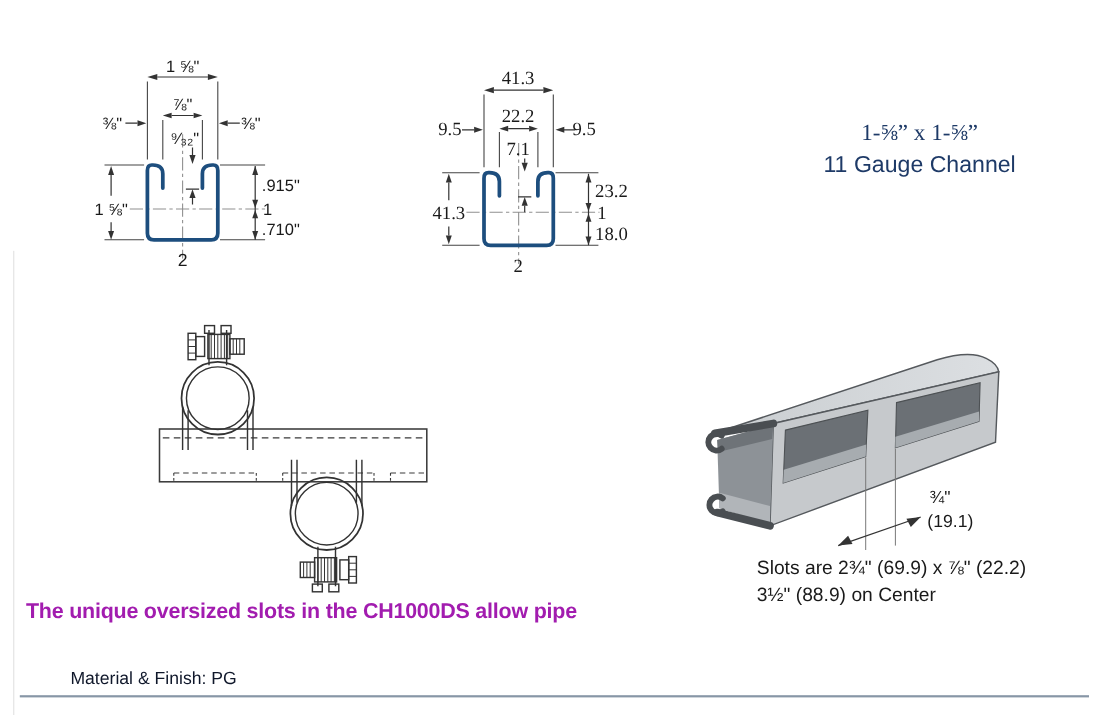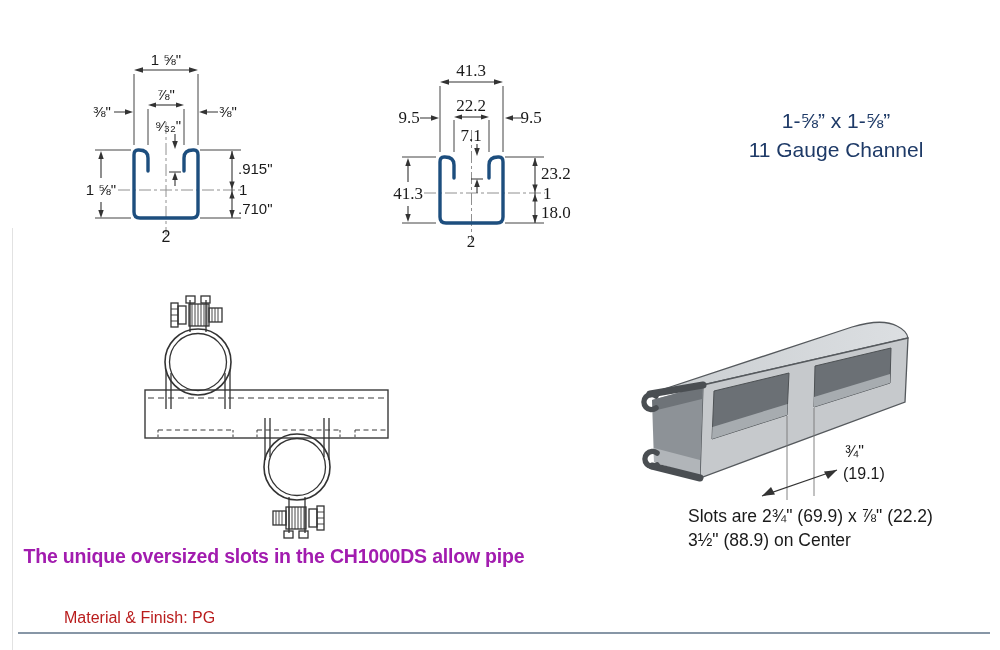--- a/index.html
+++ b/index.html
@@ -13,21 +13,21 @@
   .cline{stroke:#909090;stroke-width:1;fill:none;stroke-dasharray:12 3 3 3;}
   .tri{fill:#333;stroke:none;}
   .chan{stroke:#1d4e7e;stroke-width:3.4;fill:none;stroke-linecap:round;stroke-linejoin:round;}
   .clampln{stroke:#333;stroke-width:1.3;fill:none;}
   .hatch{stroke:#333;stroke-width:0.9;fill:none;}
   #product-block{left:690px;top:98px;width:292px;text-align:center;color:#1e3a67;}
   #product-model{font-size:42px;font-weight:bold;letter-spacing:-1px;line-height:40px;}
   #product-block .sub{font-size:21px;line-height:29px;font-weight:normal;}
   #statement{left:18px;top:543px;width:512px;text-align:center;color:#a21caf;
              font-size:19.5px;font-weight:bold;line-height:26px;letter-spacing:-0.2px;}
-  .footer-text{top:609px;color:#b91c1c;font-size:16px;}
+  .footer-text{top:609px;color:#0f172a;font-size:16px;}
   #footer-left{left:64px;}
   #footer-right{left:700px;width:258px;text-align:right;}
   #footer-line{left:18px;top:632px;width:972px;height:2px;background:#8796a6;}
   #page-edge{left:12px;top:228px;width:1px;height:422px;background:#e2e2e2;}
 </style>
 </head>
 <body>
 
 <div id="page">
 
@@ -109,21 +109,21 @@
     <text x="161" y="151" font-size="17" class="serif">1</text>
     <text x="159" y="170" font-size="17" class="serif">18.0</text>
     <path class="dimline" d="M26,118 V134 M26,158 V166"></path>
     <polygon class="tri" points="26,110 23.3,118 28.7,118"></polygon>
     <polygon class="tri" points="26,174 23.3,166 28.7,166"></polygon>
     <text x="26" y="151" font-size="17" text-anchor="middle" class="serif">41.3</text>
     <text x="89" y="199" font-size="17" text-anchor="middle" class="serif">2</text>
   </svg>
 
   <div class="abs" id="product-block">
-    <div class="sub" style="margin-top:8px;">1-⅝” x 1-⅝”</div>
+    <div class="sub" style="margin-top:8px;font-family:Liberation Serif, serif;">1-⅝” x 1-⅝”</div>
     <div class="sub">11 Gauge Channel</div>
   </div>
 
   <svg class="abs" style="left:125px;top:290px;" width="280" height="255" viewBox="0 0 280 255">
 
     <rect x="20" y="100" width="243" height="48" fill="#ffffff" stroke="#3a3a3a" stroke-width="1.4"></rect>
     <path d="M23,108 H261" stroke="#3a3a3a" stroke-width="1.1" stroke-dasharray="6 4" fill="none"></path>
     <path d="M33,140 H108 M132,140 H215 M230,140 H262" stroke="#3a3a3a" stroke-width="1.1" stroke-dasharray="5 3.5" fill="none"></path>
     <path d="M33,140 V147 M108,140 V147 M132,140 V147 M215,140 V147 M230,140 V147" stroke="#3a3a3a" stroke-width="1" stroke-dasharray="2.5 2" fill="none"></path>
 

